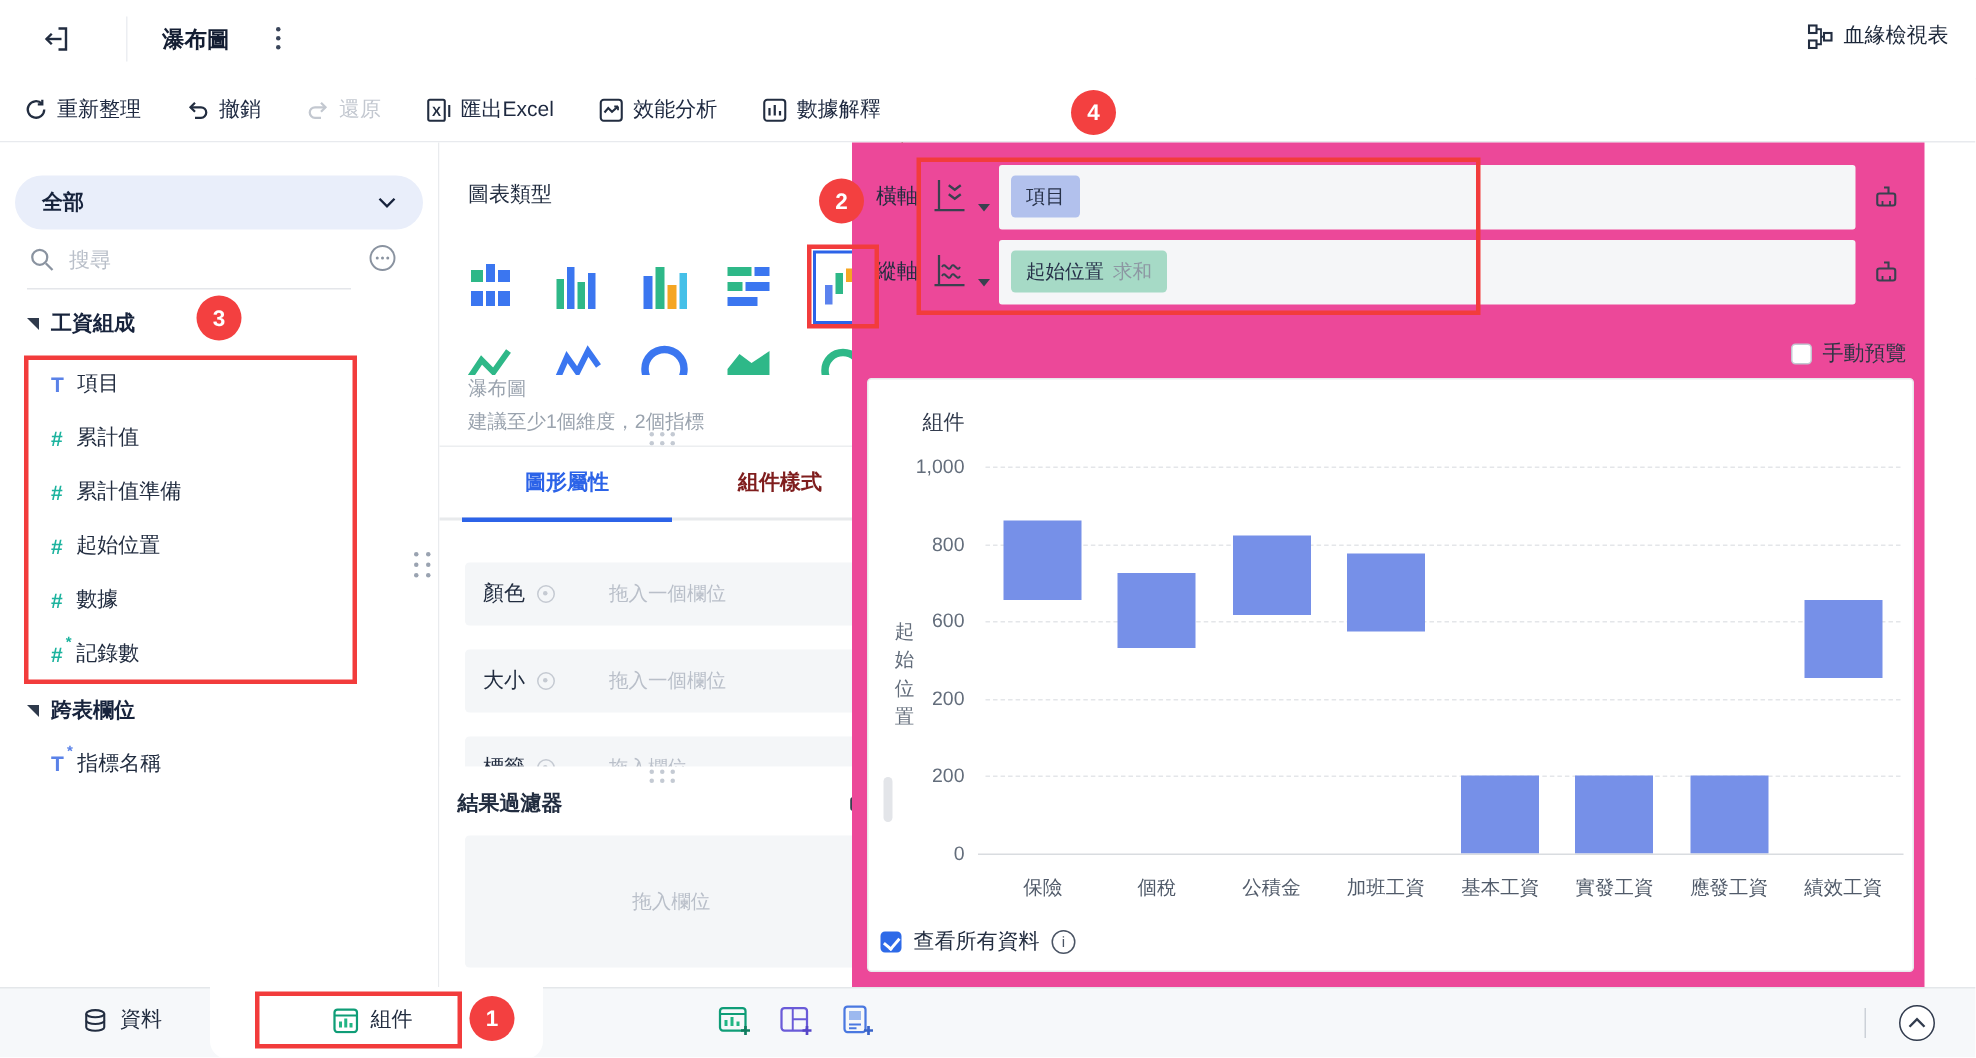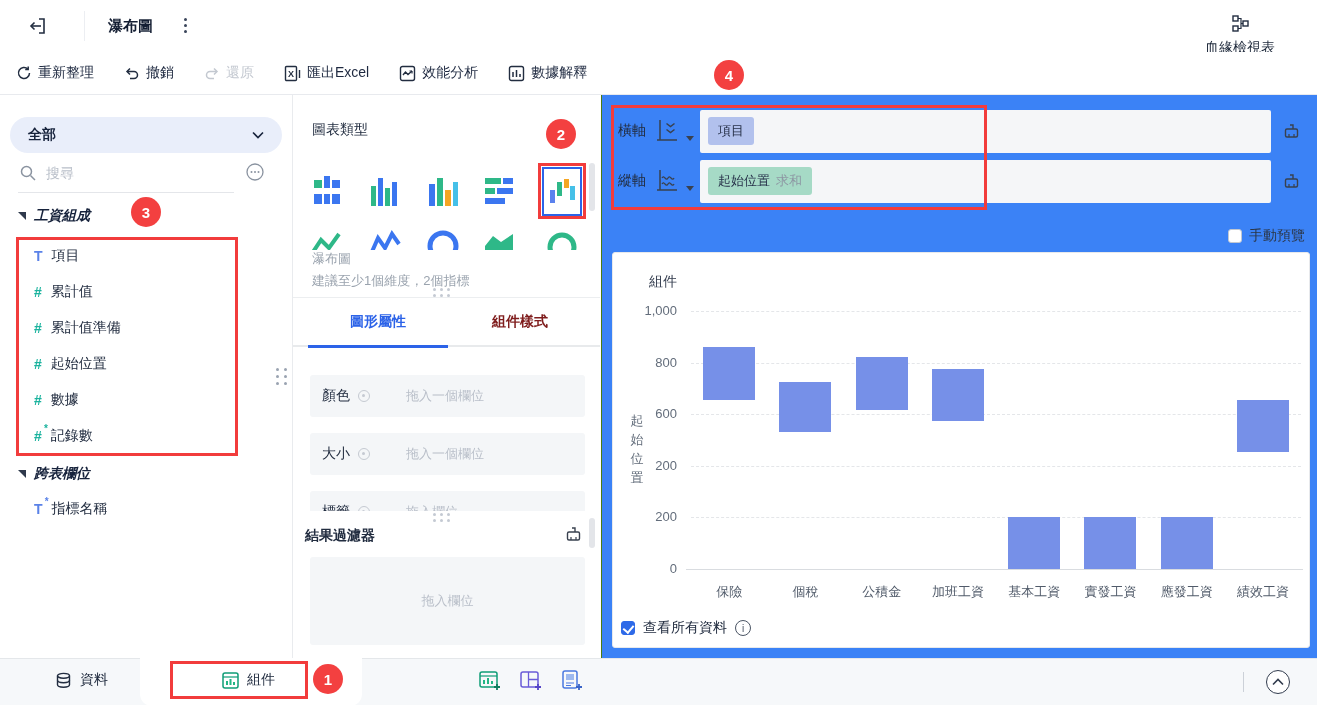--- a/index.html
+++ b/index.html
@@ -18,21 +18,21 @@
   
   .tbar{left:0;top:52px;width:1317px;height:43px;border-bottom:1px solid #e8eaee;display:flex;align-items:center;gap:30px;padding-left:16px;box-sizing:border-box;background:#fff;}
   .titem{display:flex;align-items:center;gap:6px;font-size:14px;color:#1e2940;cursor:pointer;}
   .titem.disabled{color:#c3c8d0;}
   
   .lpanel{left:0;top:95px;width:292px;height:563px;background:#fff;border-right:1px solid #e9ebee;}
   .allpill{left:10px;top:22px;width:272px;height:36px;background:#e9eefa;border-radius:18px;display:flex;align-items:center;justify-content:space-between;padding:0 18px;box-sizing:border-box;font-size:14px;font-weight:bold;color:#17233c;cursor:pointer;}
   .search-ph{font-size:14px;color:#b9bfc9;}
   .underline{height:1px;background:#e4e6ea;}
   .tri{width:0;height:0;border-top:8px solid #2f3a4c;border-left:8px solid transparent;}
-  .sec-title{font-size:14px;font-weight:bold;color:#17233c;font-style:italic;}
+  .sec-title{font-size:14px;font-weight:bold;color:#17233c;}
   .fld{display:flex;align-items:center;gap:9px;height:24px;cursor:grab;}
   .fld .txt{font-size:14px;color:#222d40;}
   .ic-t{color:#5a82e8;font-weight:bold;font-size:14px;position:relative;}
   .ic-h{color:#1cb39e;font-weight:bold;font-size:14px;position:relative;}
   .star{position:absolute;top:-5px;right:-6px;font-size:10px;}
   
   .mpanel{left:293px;top:95px;width:308px;height:563px;background:#fff;border-right:1px solid #4d7c0f;}
   .mid-title{font-size:14px;color:#222d40;}
   .ct-viewport{left:0;top:60px;width:300px;height:95px;overflow:hidden;}
   .ct-slot{position:absolute;width:34px;height:40px;cursor:pointer;}
@@ -48,21 +48,21 @@
   .mtab.off{color:#7f1d1d;font-weight:bold;}
   .prop{left:17px;width:275px;height:42px;background:#f4f6f8;border-radius:3px;display:flex;align-items:center;padding:0 12px;box-sizing:border-box;gap:8px;}
   .prop .lab{font-size:14px;color:#222d40;}
   .prop .ph{font-size:13px;color:#b9bfc9;margin-left:28px;}
   .gear{width:12px;height:12px;border:1.4px solid #c5cad2;border-radius:50%;position:relative;box-sizing:border-box;}
   .gear:after{content:"";position:absolute;left:3px;top:3px;width:3px;height:3px;border-radius:50%;background:#c5cad2;}
   .rf-sec{left:0;top:416px;width:307px;height:147px;background:#fff;}
   .rf-title{font-size:14px;color:#222d40;font-weight:bold;}
   .dropzone{left:17px;top:46px;width:275px;height:88px;background:#f4f6f8;border-radius:3px;display:flex;align-items:center;justify-content:center;font-size:13px;color:#b9bfc9;}
   
-  .rpanel{left:602px;top:95px;width:715px;height:563px;background:#3b82f6;}
+  .rpanel{left:568px;top:95px;width:715px;height:563px;background:#ec4899;}
   .axrow{left:0;height:43px;width:715px;}
   .axlab{font-size:14px;color:#222d40;}
   .axstrip{position:absolute;left:98px;top:0;width:571px;height:43px;background:#f5f6f8;border-radius:2px;}
   .pill{position:absolute;left:8px;top:7px;height:28px;border-radius:3px;display:flex;align-items:center;padding:0 10px;gap:6px;font-size:13px;color:#273149;cursor:grab;}
   .caret{width:0;height:0;border-left:4px solid transparent;border-right:4px solid transparent;border-top:5px solid #39414f;}
   .ckbox{width:14px;height:14px;border:1px solid #c2c8d1;border-radius:3px;background:#fff;box-sizing:border-box;cursor:pointer;}
   .ckbox.on{background:#2e6ae8;border-color:#2e6ae8;position:relative;}
   .ckbox.on:after{content:"";position:absolute;left:3px;top:1px;width:5px;height:8px;border:solid #fff;border-width:0 2px 2px 0;transform:rotate(40deg);}
   .card{left:10px;top:157px;width:696px;height:394px;border:1px solid #e7e9ec;border-radius:3px;background:#fff;}
   .card-title{font-size:14px;color:#333c4e;}
@@ -97,21 +97,21 @@
           <path d="M6.5 6.5L3 10l3.5 3.5" fill="none" stroke="#222d40" stroke-width="1.6"></path>
         </svg>
     </div>
     <div class="hdr-div abs" style="left:84px;top:11px;"></div>
     <div class="hdr-title abs" style="left:108px;top:17px;">瀑布圖</div>
     <div class="vdots abs" style="left:184px;top:18px;">
         <i></i>
         <i></i>
         <i></i>
       </div>
-    <div class="lineage abs" style="left:1205px;top:15px;flex-direction:column;">
+    <div class="lineage abs" style="left:1205px;top:15px;">
       <span>
         <svg width="17" height="17" viewBox="0 0 17 17">
             <rect x="1" y="1" width="5" height="5" fill="none" stroke="#222d40" stroke-width="1.4"></rect>
             <rect x="1" y="11" width="5" height="5" fill="none" stroke="#222d40" stroke-width="1.4"></rect>
             <rect x="11" y="6" width="5" height="5" fill="none" stroke="#222d40" stroke-width="1.4"></rect>
             <path d="M6 3.5h3v10H6M9 8.5h2" fill="none" stroke="#222d40" stroke-width="1.2"></path>
           </svg>
       </span>
       <span>血緣檢視表</span>
     </div>

